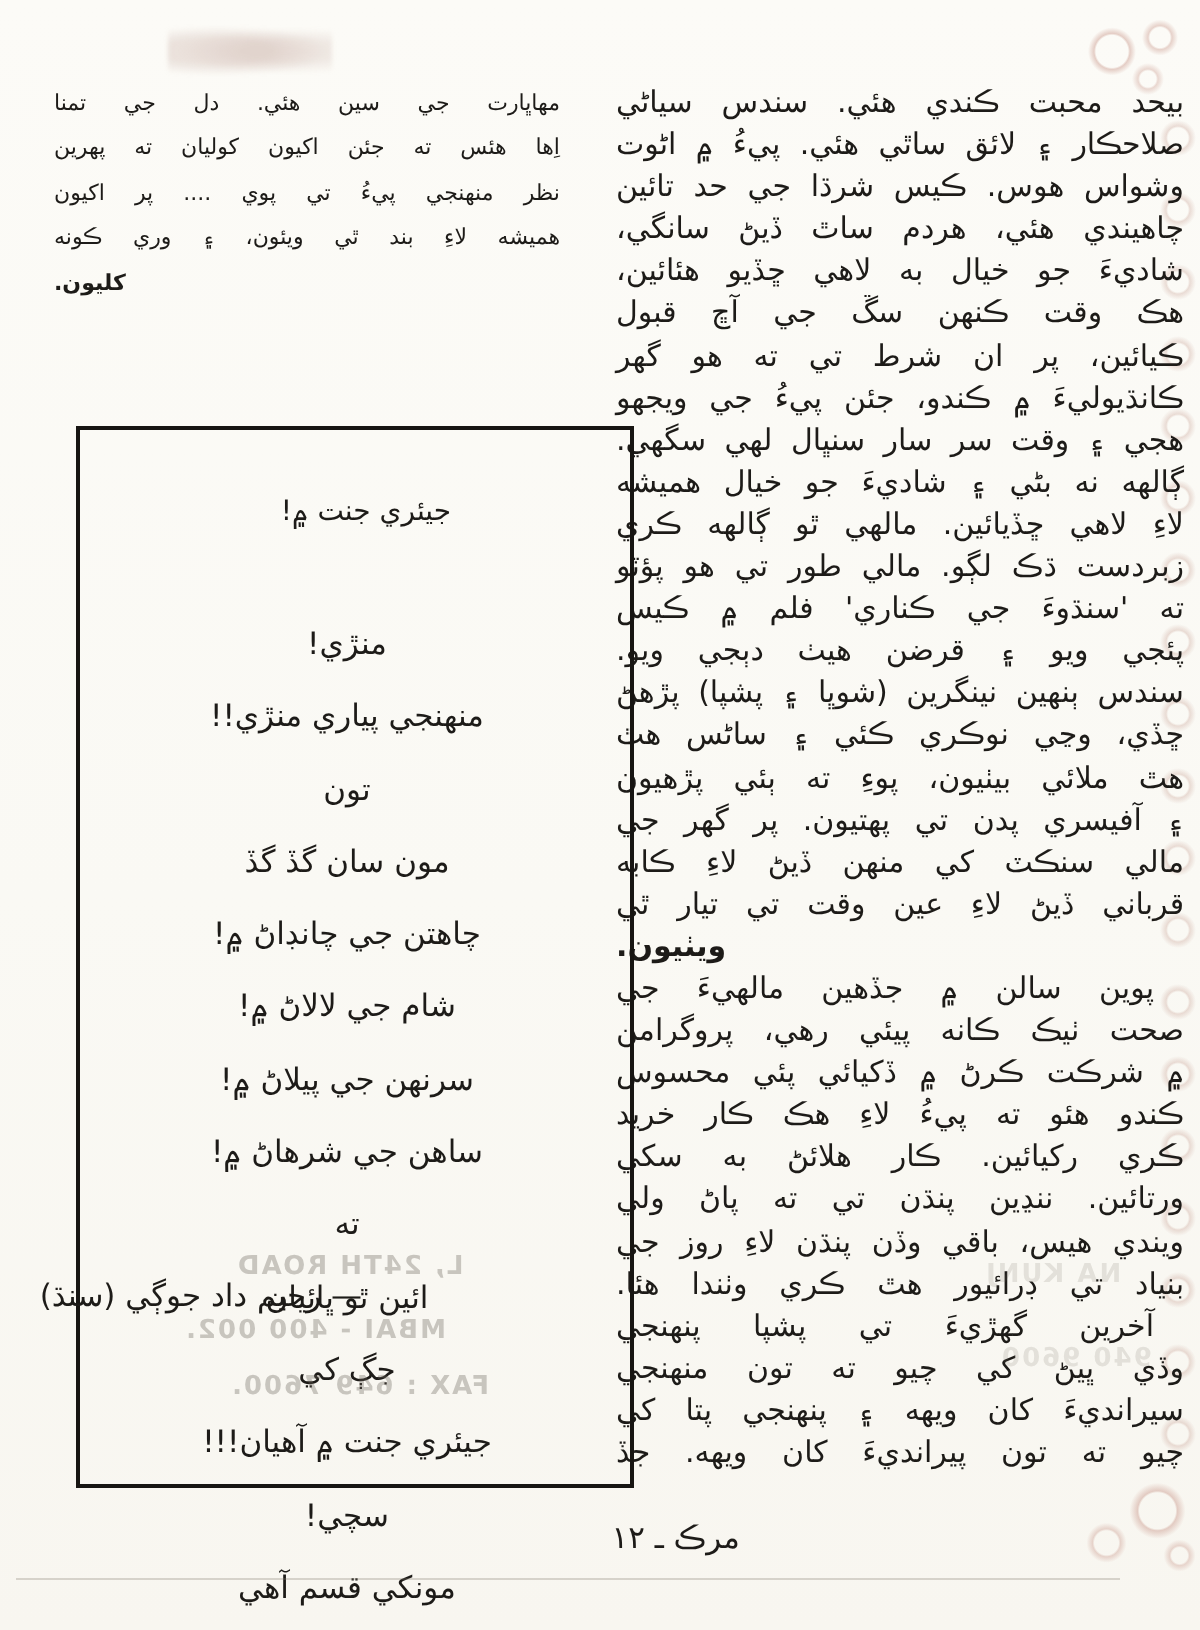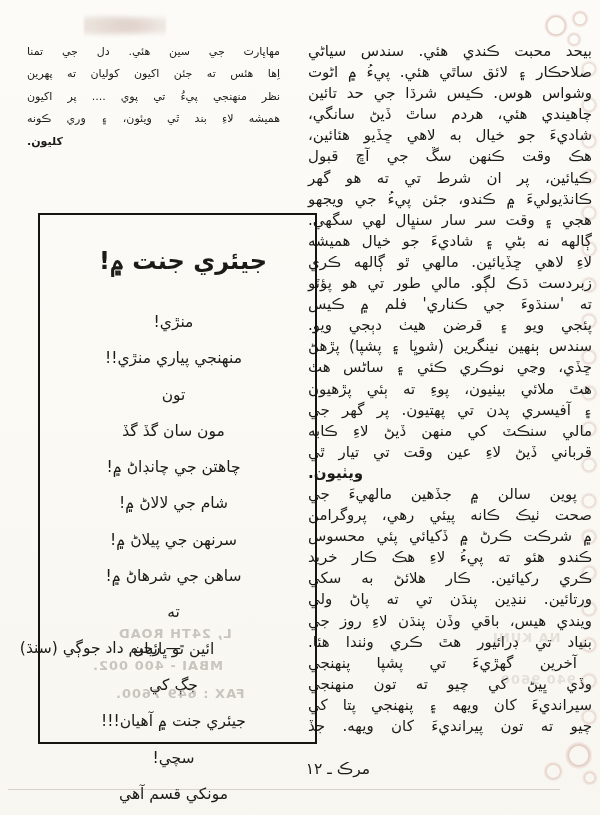--- a/index.html
+++ b/index.html
@@ -16,21 +16,21 @@
   .tline{direction:rtl;text-align:justify;text-align-last:justify;
          white-space:nowrap;overflow:visible;}
   .tline.end{text-align-last:left;font-weight:bold;}
   .tline.ind{padding-right:15px;}
   #left-col{left:27px;top:41px;width:253px;line-height:22.4px;font-size:11px;}
   #right-col{left:308px;top:41px;width:284px;}
   
   .poem-box{position:absolute;left:38px;top:213px;width:275px;height:527px;
     border:2.5px solid #171512;background:transparent;}
   .poem-title{position:absolute;top:32px;left:0;right:24px;direction:rtl;
-    text-align:center;font-size:24px;font-weight:bold;letter-spacing:.5px;padding-left:35px;}
+    text-align:center;font-size:14px;font-weight:normal;letter-spacing:.5px;padding-left:35px;}
   .poem-lines{position:absolute;top:82px;left:8px;right:16px;
     font-size:15.5px;line-height:22.3px;}
   .pline{direction:rtl;text-align:center;white-space:nowrap;margin-top:14px;}
   .poem-author{position:absolute;top:424px;left:0;right:134px;direction:rtl;
     text-align:center;font-size:15.5px;white-space:nowrap;}
   
   .footer{position:absolute;left:250px;top:760px;width:120px;direction:rtl;
     font-size:15.5px;}
   .bottom-rule{position:absolute;left:8px;top:789px;width:552px;height:1px;
     background:rgba(125,118,105,.28);}

